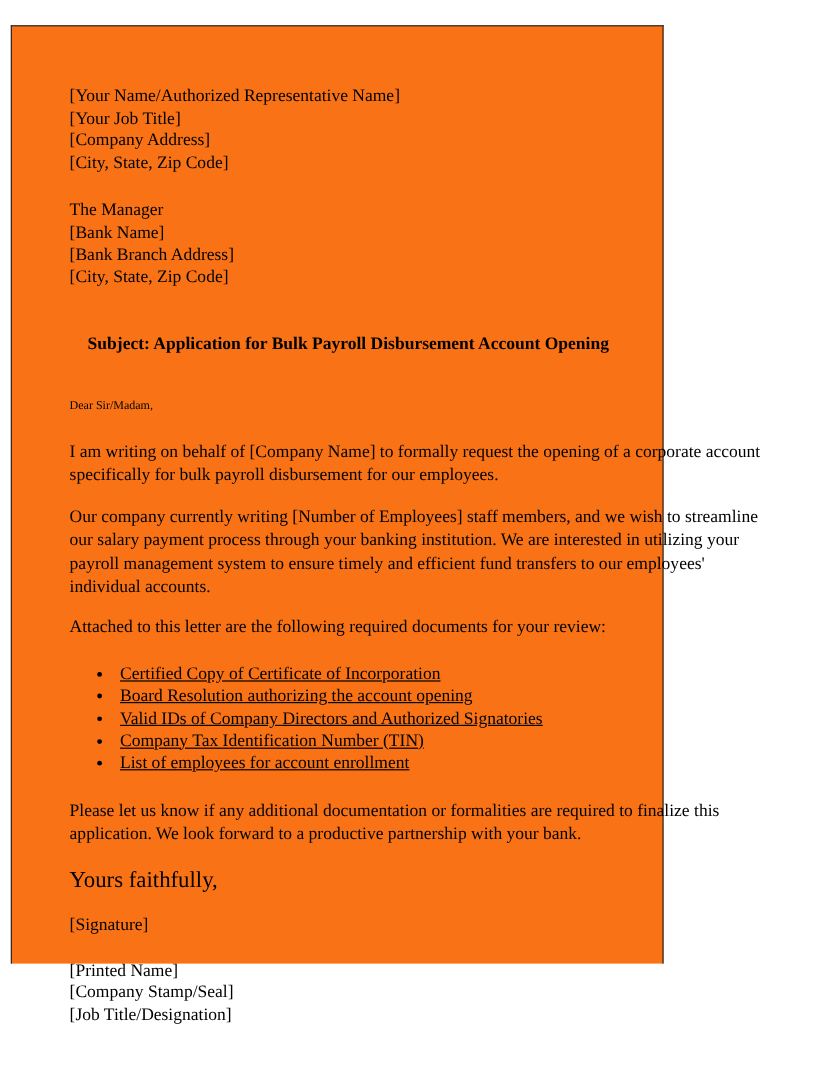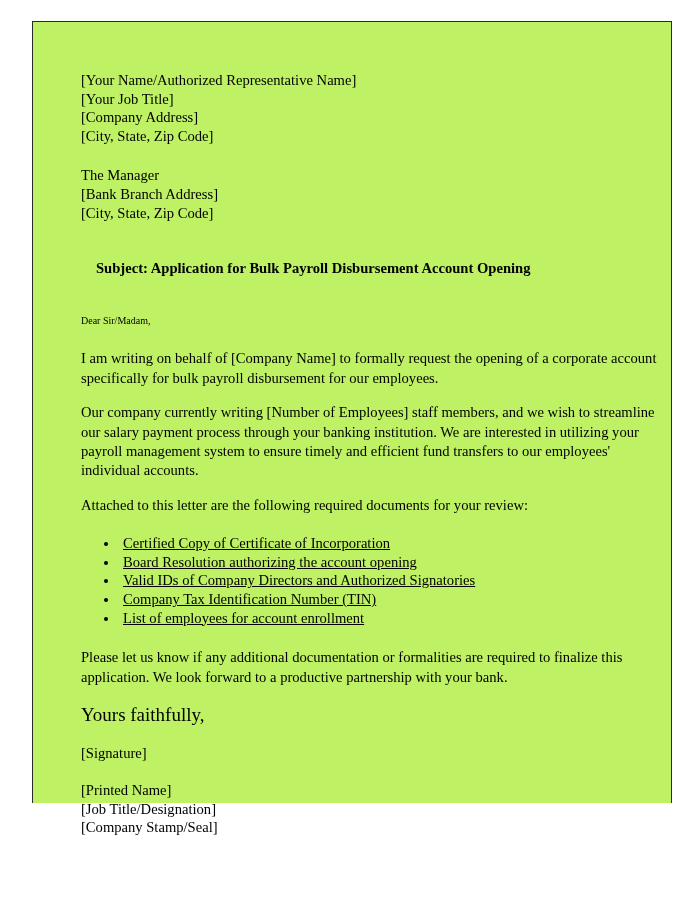--- a/index.html
+++ b/index.html
@@ -12,30 +12,30 @@
     height: 900px;
     background: #ffffff;
     font-family: "Liberation Serif", "DejaVu Serif", serif;
     color: #000000;
     overflow: hidden;
   }
 
   
   .page-frame {
     position: absolute;
-    left: 32px;
+    left: 9px;
     top: 21px;
-    width: 640px;
+    width: 544px;
     height: 782px;
     border-left: 1.5px solid #2b2b2b;
     border-right: 1.5px solid #2b2b2b;
     border-top: 1.5px solid #2b2b2b;
     border-bottom: none;
     box-sizing: border-box;
-    background: #bef264;
+    background: #f97316;
   }
 
   .letter-body {
     position: absolute;
     left: 48px;
     top: 49px;
     width: 582px;
   }
 
   .addr-block {
@@ -114,20 +114,21 @@
       <span class="addr-line">[Your Name/Authorized Representative Name]</span>
       <span class="addr-line">[Your Job Title]</span>
       <span class="addr-line">[Company Address]</span>
       <span class="addr-line">[City, State, Zip Code]</span>
     </div>
 
     <div class="block-gap-sender"></div>
 
     <div class="addr-block">
       <span class="addr-line">The Manager</span>
+      <span class="addr-line">[Bank Name]</span>
       <span class="addr-line">[Bank Branch Address]</span>
       <span class="addr-line">[City, State, Zip Code]</span>
     </div>
 
     <div class="block-gap-recipient"></div>
 
     <p class="subject-line">Subject: Application for Bulk Payroll Disbursement Account Opening</p>
 
     <div class="gap-md"></div>
 
@@ -164,18 +165,18 @@
     <p class="signoff">Yours faithfully,</p>
 
     <div class="gap-md"></div>
 
     <p class="sig-block">[Signature]</p>
 
     <div class="gap-md"></div>
 
     <div class="sig-block">
       <span class="sig-line">[Printed Name]</span>
+      <span class="sig-line">[Company Stamp/Seal]</span>
       <span class="sig-line">[Job Title/Designation]</span>
-      <span class="sig-line">[Company Stamp/Seal]</span>
     </div>
 
   </div>
 </div>
 
 </body></html>

